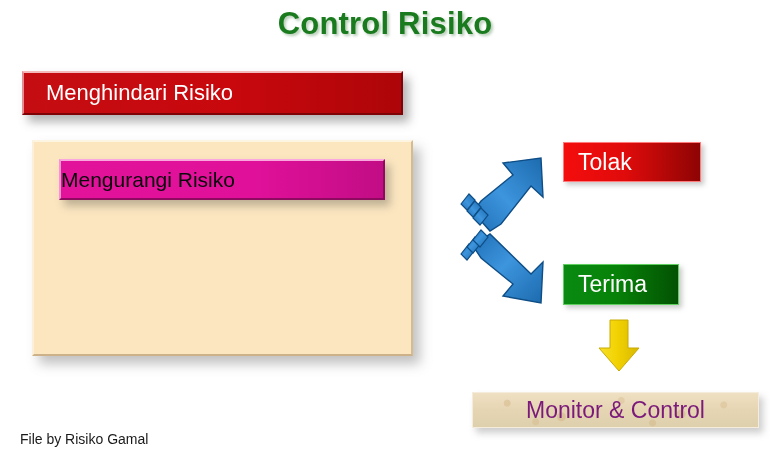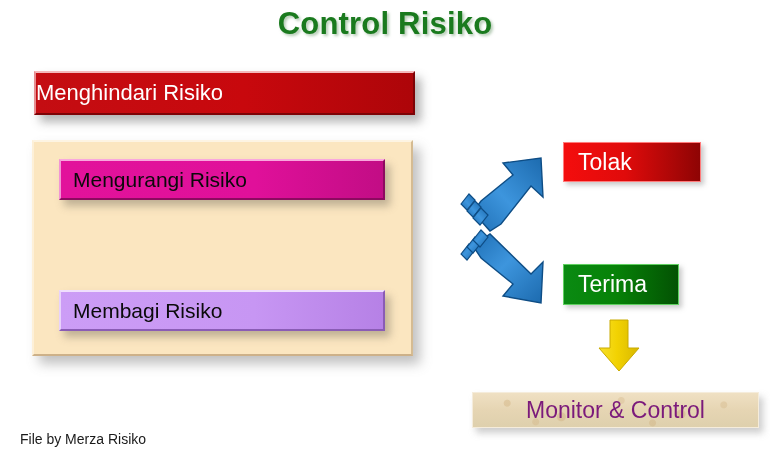--- a/index.html
+++ b/index.html
@@ -39,32 +39,33 @@
     align-items: center;
     white-space: nowrap;
   }
   .bevel > .bevel-label {
     display: block;
     width: 100%;
   }
 
   
   #box-avoid {
-    left: 34px;
+    left: 22px;
     top: 71px;
     width: 381px;
     height: 44px;
     background: linear-gradient(to right, #c40d12 0%, #c8080d 55%, #ad0509 100%);
     border-top: 2px solid #f4b9bb;
     border-left: 2px solid #e58e91;
     border-right: 2px solid #7d0306;
     border-bottom: 2px solid #7d0306;
     box-shadow: 6px 7px 9px rgba(90,90,90,0.45);
     color: #ffffff;
     font-size: 22px;
+    padding-left: 22px;
   }
 
   
   #group-panel {
     position: absolute;
     left: 32px;
     top: 140px;
     width: 381px;
     height: 216px;
     background: #fbe6c0;
@@ -76,21 +77,20 @@
     box-sizing: border-box;
   }
 
   .inner-box {
     position: absolute;
     box-sizing: border-box;
     display: flex;
     align-items: center;
     white-space: nowrap;
     font-size: 21px;
-    padding-left: 12px;
     left: 25px;
     width: 326px;
     height: 41px;
   }
 
   #box-reduce {
     top: 17px;
     background: linear-gradient(to right, #e2129b 0%, #e0109a 60%, #c20d85 100%);
     border-top: 2px solid #f9a7dd;
     border-left: 2px solid #f294d4;
@@ -195,23 +195,20 @@
   <span class="bevel-label">Menghindari Risiko</span>
 </div>
 
 <div id="group-panel">
 
   <div class="inner-box" id="box-reduce">
     <span class="bevel-label">Mengurangi Risiko</span>
   </div>
 
 
-  <div class="inner-box" id="box-share">
-    <span class="bevel-label">Membagi Risiko</span>
-  </div>
 </div>
 
 <svg id="arrow-up-right" width="110" height="80" viewBox="0 0 110 80">
   <defs>
     <linearGradient id="blueGradUp" x1="0" y1="1" x2="1" y2="0">
       <stop offset="0%" stop-color="#1f6fb5"></stop>
       <stop offset="45%" stop-color="#3d95dd"></stop>
       <stop offset="100%" stop-color="#1c6aae"></stop>
     </linearGradient>
   </defs>
@@ -257,13 +254,13 @@
 </div>
 
 <div class="bevel" id="box-accept">
   <span class="bevel-label">Terima</span>
 </div>
 
 <div class="bevel" id="box-monitor">
   <span>Monitor &amp; Control</span>
 </div>
 
-<div id="footer-credit">File by Merza Risiko</div>
+<div id="footer-credit">File by Risiko Gamal</div>
 
 </body></html>

